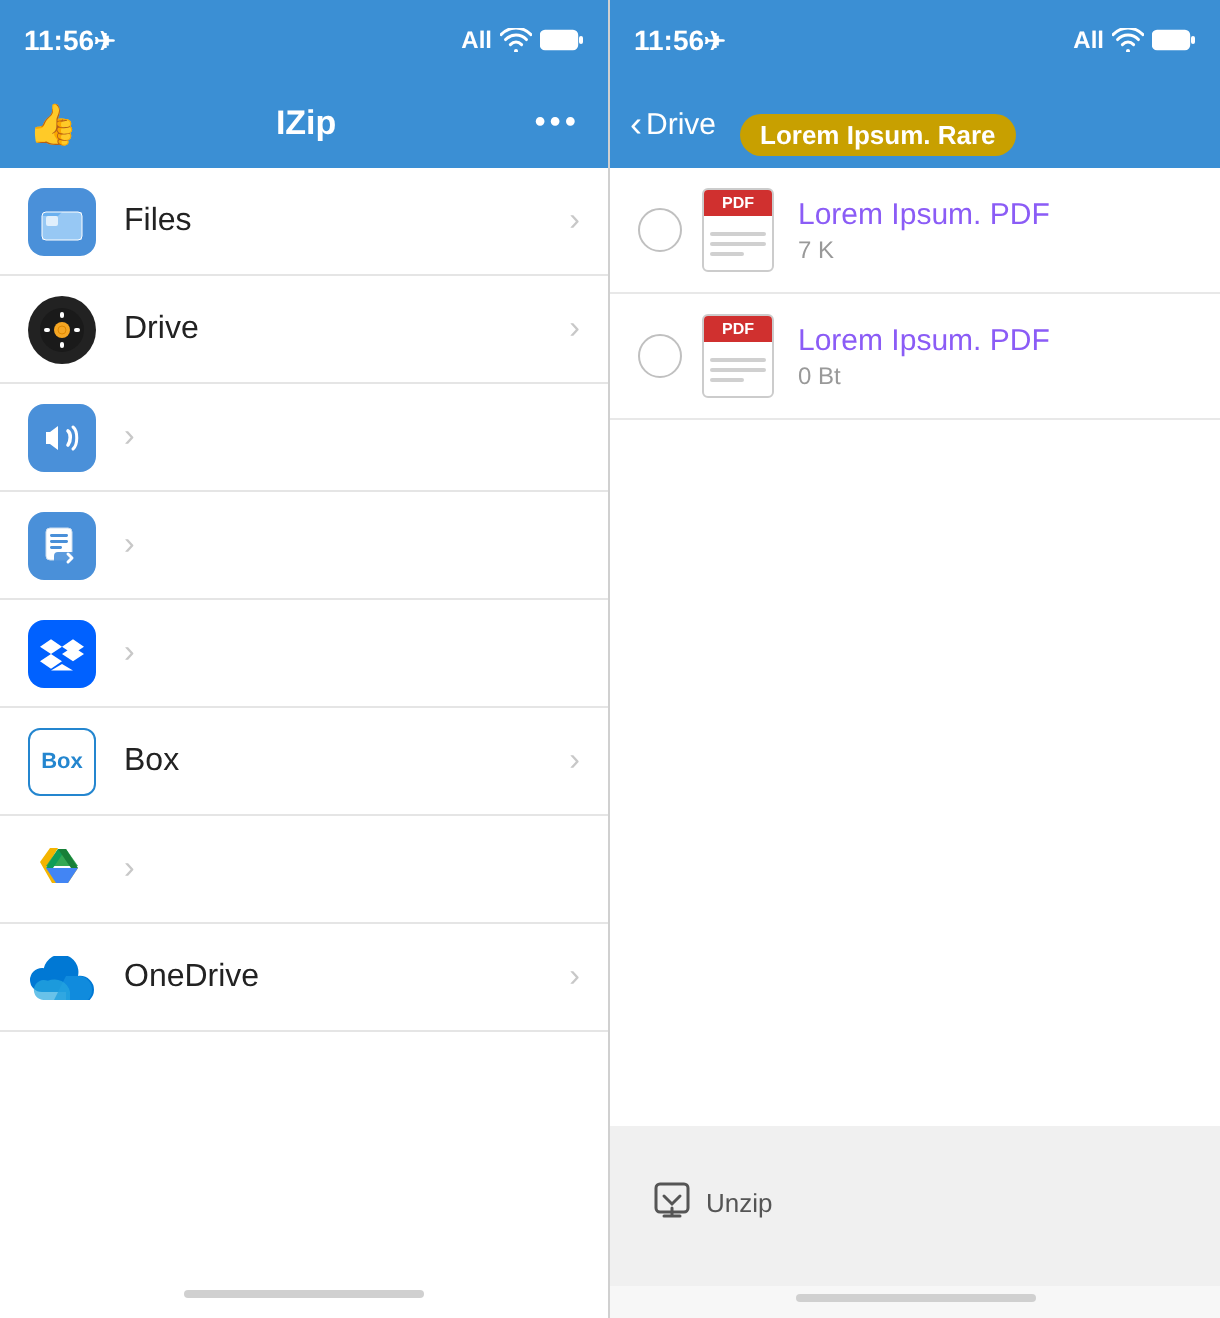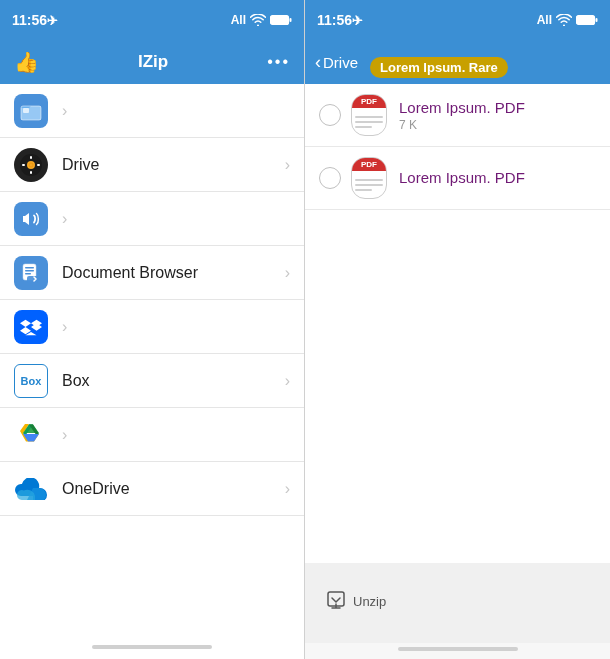--- a/index.html
+++ b/index.html
@@ -191,21 +191,21 @@
 
     .pdf-icon {
       width: 36px;
       height: 42px;
       margin-right: 12px;
       flex-shrink: 0;
       position: relative;
       display: flex;
       flex-direction: column;
       border: 1.5px solid #ccc;
-      border-radius: 14px;
+      border-radius: 3px;
       background: #fff;
       overflow: hidden;
     }
     .pdf-icon-badge {
       background: #d0302f;
       color: #fff;
       font-size: 8px;
       font-weight: 700;
       padding: 2px 3px;
       text-align: center;
@@ -219,21 +219,21 @@
       gap: 3px;
       padding: 3px 3px;
     }
     .pdf-line {
       height: 2px;
       background: #d0d0d0;
       border-radius: 1px;
     }
 
     .file-info { flex: 1; }
-    .file-name { font-size: 15px; color: #701a75; margin-bottom: 2px; }
+    .file-name { font-size: 15px; color: #8b5cf6; margin-bottom: 2px; }
     .file-size { font-size: 12px; color: #999; }
 
     .right-bottom-area {
       background: #f0f0f0;
       height: 80px;
       display: flex;
       flex-direction: row;
     }
     .gray-bar {
       height: 50px;
@@ -299,20 +299,21 @@
 
     <div class="menu-item">
       <div class="menu-icon icon-files">
         <svg width="22" height="20" viewBox="0 0 22 20" fill="none">
           <rect x="1" y="5" width="20" height="14" rx="2" fill="#6ab0ef"></rect>
           <rect x="1" y="5" width="20" height="14" rx="2" stroke="white" stroke-width="0.5"></rect>
           <path d="M1 7h8l2-2h10v14H1V7z" fill="white" opacity="0.3"></path>
           <rect x="3" y="7" width="6" height="5" rx="1" fill="white" opacity="0.7"></rect>
         </svg>
       </div>
+      <span class="menu-item-label">Files</span>
       <span class="chevron">›</span>
     </div>
 
     <div class="menu-item">
       <div class="menu-icon icon-photos">
         <svg width="22" height="22" viewBox="0 0 22 22" fill="none">
           <circle cx="11" cy="11" r="11" fill="#1a1a1a"></circle>
           <circle cx="11" cy="11" r="4" fill="#f5a623"></circle>
           <circle cx="11" cy="11" r="2" fill="#f5a623" stroke="#e08800" stroke-width="0.5"></circle>
           <rect x="10" y="2" width="2" height="3" rx="1" fill="white"></rect>
@@ -341,21 +342,20 @@
         <svg width="22" height="22" viewBox="0 0 22 22" fill="none">
           <rect x="3" y="2" width="13" height="16" rx="2" fill="white"></rect>
           <rect x="3" y="2" width="13" height="16" rx="2" stroke="#cde" stroke-width="0.5"></rect>
           <rect x="5" y="5" width="9" height="1.5" rx="0.7" fill="#4a90d9"></rect>
           <rect x="5" y="8" width="9" height="1.5" rx="0.7" fill="#4a90d9"></rect>
           <rect x="5" y="11" width="6" height="1.5" rx="0.7" fill="#4a90d9"></rect>
           <rect x="7" y="14" width="11" height="7" rx="2" fill="#4a90d9" opacity="0.9"></rect>
           <path d="M14 15l2 2-2 2" stroke="white" stroke-width="1.5" stroke-linecap="round" stroke-linejoin="round" fill="none"></path>
         </svg>
       </div>
-      <span class="menu-item-label">Document Browser</span>
       <span class="chevron">›</span>
     </div>
 
     <div class="menu-item">
       <div class="menu-icon icon-dropbox">
         <svg class="dropbox-svg" viewBox="0 0 24 24" fill="none">
           <path d="M6 4l6 4-6 4-6-4 6-4zM18 4l6 4-6 4-6-4 6-4zM0 16l6-4 6 4-6 4-6-4zM12 12l6-4 6 4-6 4-6-4z" fill="white"></path>
           <path d="M6 21l6-3.5L18 21" fill="white"></path>
         </svg>
       </div>
@@ -454,20 +454,21 @@
       <div class="pdf-icon">
         <div class="pdf-icon-badge">PDF</div>
         <div class="pdf-icon-lines">
           <div class="pdf-line"></div>
           <div class="pdf-line"></div>
           <div class="pdf-line" style="width:60%"></div>
         </div>
       </div>
       <div class="file-info">
         <div class="file-name">Lorem Ipsum. PDF</div>
+        <div class="file-size">0 Bt</div>
       </div>
     </div>
 
   </div>
 
   <div class="right-bottom-area">
     <div class="gray-bar"></div>
     <div class="unzip-bar">
       <svg width="22" height="22" viewBox="0 0 22 22" fill="none">
         <rect x="3" y="2" width="16" height="14" rx="2" stroke="#555" stroke-width="1.5" fill="none"></rect>

